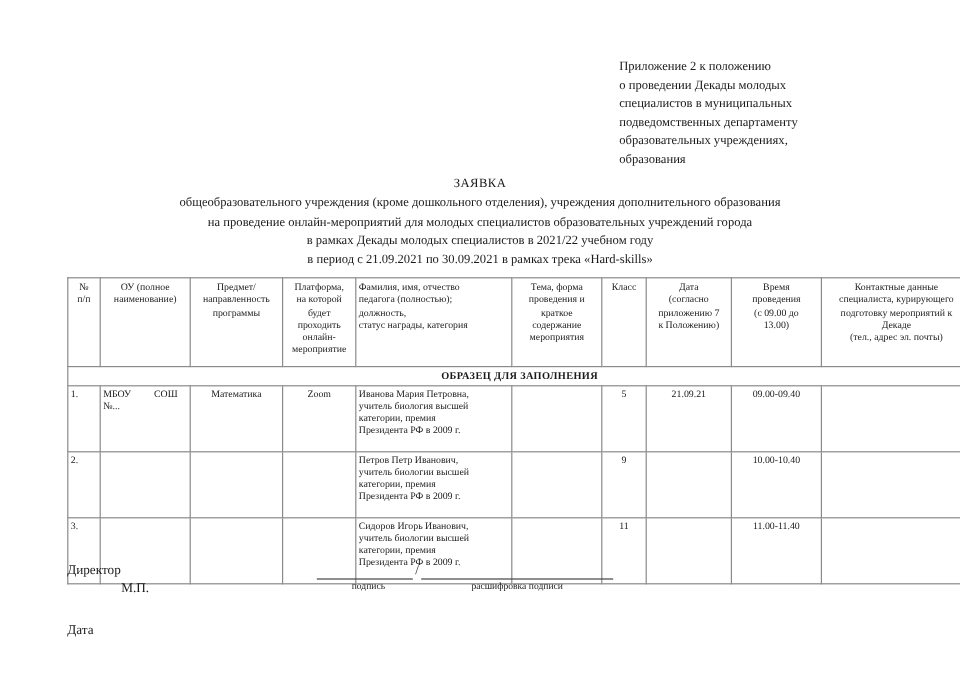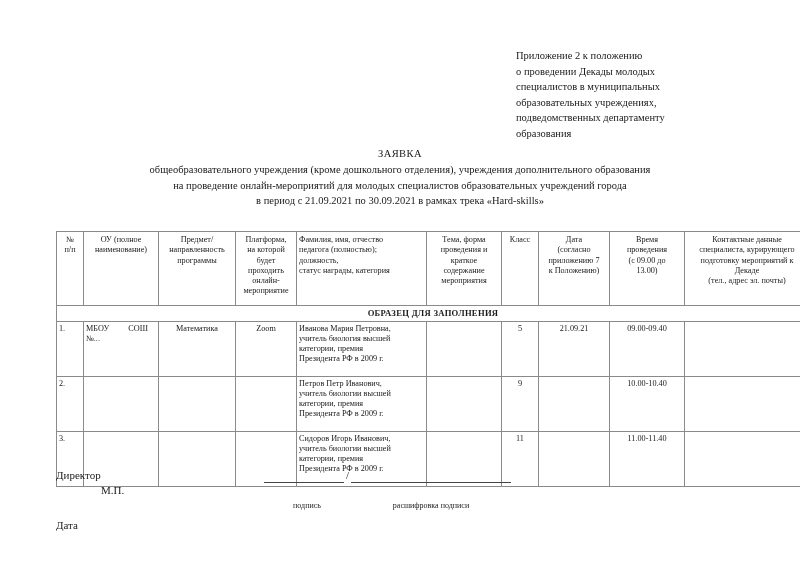--- a/index.html
+++ b/index.html
@@ -121,43 +121,44 @@
     display: flex;
     align-items: flex-end;
     font-size: 11px;
   }
   .sig-rule-a { width: 80px; border-bottom: 1px solid #444; height: 11px; }
   .sig-slash  { padding: 0 2px; }
   .sig-rule-b { width: 160px; border-bottom: 1px solid #444; height: 11px; }
   .sig-labels {
     display: flex;
     font-size: 8px;
-    margin-top: 18px;
+    margin-top: 1px;
   }
   .sig-lbl-a { width: 86px; text-align: center; }
   .sig-lbl-b { width: 162px; text-align: center; }
 </style>
 </head>
 <body>
 
 <div class="page">
 
   <div class="appendix">
     <div>Приложение 2 к положению</div>
     <div>о проведении Декады молодых</div>
     <div>специалистов в муниципальных</div>
+    <div>подведомственных департаменту</div>
     <div>образовательных учреждениях,</div>
-    <div>подведомственных департаменту</div>
     <div>образования</div>
   </div>
 
   <div class="title-block">
     <div class="t-main">ЗАЯВКА</div>
     <div class="t-line">общеобразовательного учреждения (кроме дошкольного отделения), учреждения дополнительного образования</div>
     <div class="t-line">на проведение онлайн-мероприятий для молодых специалистов образовательных учреждений города</div>
+    <div class="t-line">в рамках Декады молодых специалистов в 2021/22 учебном году</div>
     <div class="t-line">в период с 21.09.2021 по 30.09.2021 в рамках трека «Hard-skills»</div>
   </div>
 
   <table class="doc-table">
     <thead>
       <tr>
         <th class="c-num">
           <div style="text-align:center">№</div>
           <div style="text-align:center">п/п</div>
         </th>

